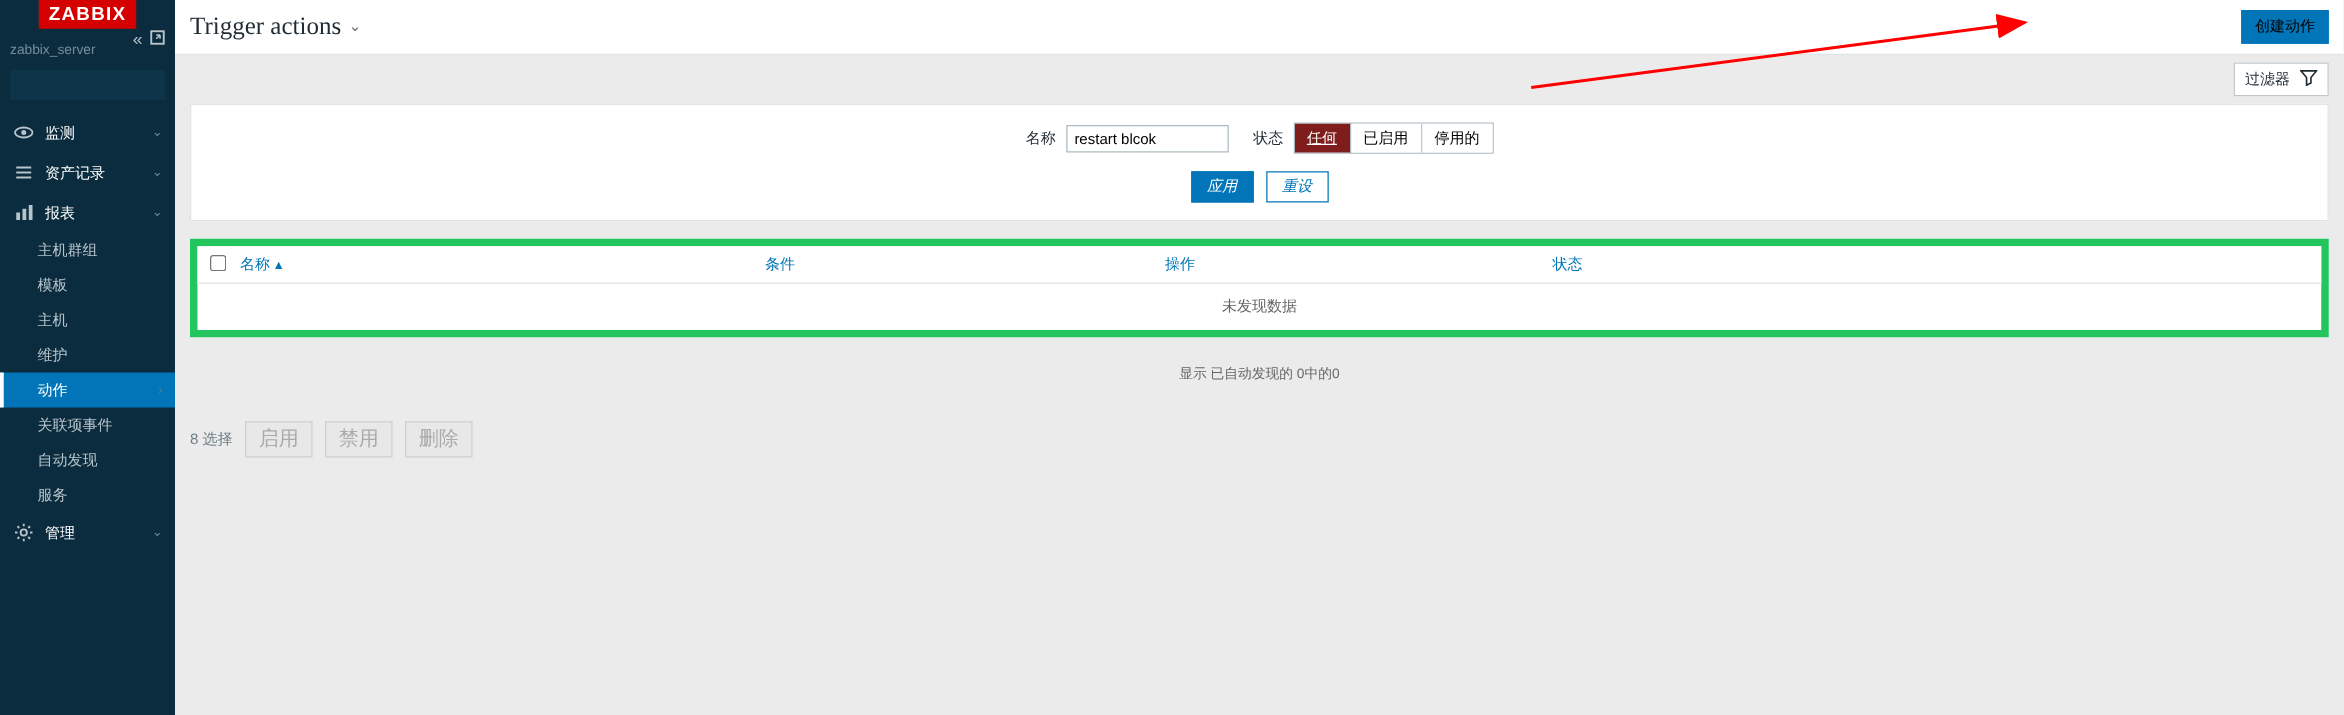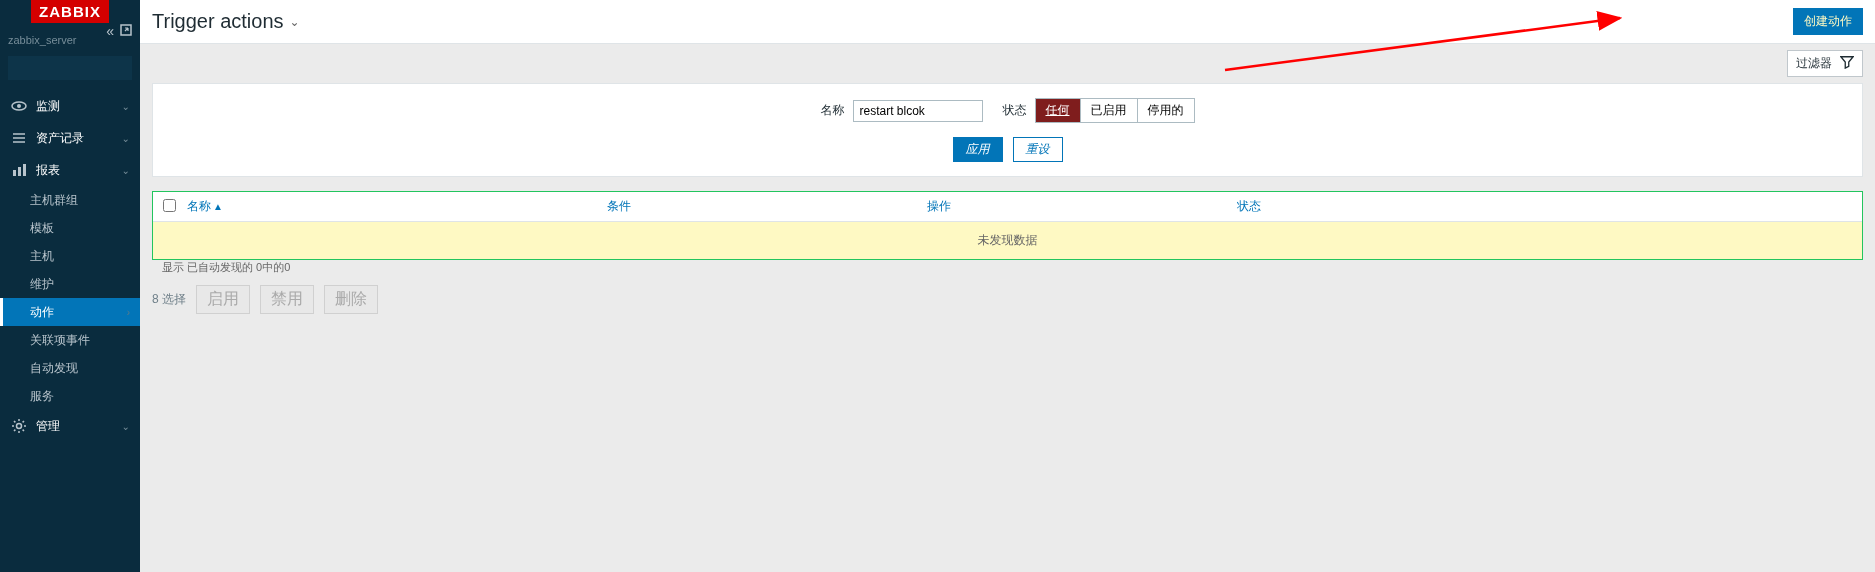--- a/index.html
+++ b/index.html
@@ -23,53 +23,53 @@
 .nav-item.expanded { background: #0a2c3e; }
 
 .sub-item { display: flex; align-items: center; height: 28px; padding: 0 10px 0 30px; color: #b8c4cc; cursor: pointer; font-size: 12px; }
 .sub-item.active { background: #0275b8; color: #fff; position: relative; }
 .sub-item.active::before { content: ''; position: absolute; left: 0; top: 0; bottom: 0; width: 3px; background: #fff; }
 .sub-item .sub-chev { margin-left: auto; color: #5a7a8a; font-size: 10px; }
 
 
 .main { flex: 1; background: #ebebeb; padding: 0; position: relative; }
 .page-header { display: flex; align-items: center; padding: 8px 12px; background: #fff; border-bottom: 1px solid #dfe4e7; }
-.page-title { font-size: 20px; color: #1f2c33; display: flex; align-items: center; gap: 6px; }
+.page-title { font-size: 20px; color: #1f2c33; display: flex; align-items: center; gap: 6px; font-family: Liberation Serif, serif; }
 .page-title .dd { font-size: 12px; color: #666; }
 .header-actions { margin-left: auto; }
-.btn-primary { background: #0275b8; color: #fef9c3; border: 1px solid #0275b8; padding: 4px 10px; font-size: 12px; cursor: pointer; }
+.btn-primary { background: #0275b8; color: #000000; border: 1px solid #0275b8; padding: 4px 10px; font-size: 12px; cursor: pointer; }
 
 .filter-bar { display: flex; justify-content: flex-end; padding: 6px 12px; }
 .filter-toggle { background: #fff; border: 1px solid #c0c7cc; padding: 4px 8px; font-size: 12px; display: flex; align-items: center; gap: 8px; cursor: pointer; justify-content: center; }
 
 .filter-panel { background: #fff; margin: 0 12px; padding: 14px 20px; border: 1px solid #dfe4e7; }
 .filter-row { display: flex; justify-content: center; align-items: center; gap: 20px; margin-bottom: 14px; }
 .filter-field { display: flex; align-items: center; gap: 8px; }
 .filter-field label { color: #1f2c33; }
 .text-input { border: 1px solid #acbbc2; padding: 3px 6px; font-size: 12px; width: 130px; height: 22px; }
 .seg-group { display: flex; border: 1px solid #acbbc2; }
 .seg { padding: 3px 10px; font-size: 12px; cursor: pointer; background: #fff; border: none; border-right: 1px solid #acbbc2; }
 .seg:last-child { border-right: none; }
 .seg.active { background: #7f1d1d; color: #fff; text-decoration: underline; }
 .filter-buttons { display: flex; justify-content: center; gap: 10px; }
 .btn { padding: 3px 12px; font-size: 12px; cursor: pointer; font-style: italic; }
 .btn-blue { background: #0275b8; color: #fff; border: 1px solid #0275b8; }
 .btn-outline { background: #fff; color: #0275b8; border: 1px solid #0275b8; }
 
-.table-wrap { margin: 14px 12px 0 12px; background: #fef9c3; border: 1px solid #22c55e; }
+.table-wrap { margin: 14px 12px 0 12px; background: #ffffff; border: 6px solid #22c55e; }
 .table-head { display: flex; align-items: center; height: 30px; background: #fff; border-bottom: 1px solid #dfe4e7; padding: 0 10px; }
 .th-check { width: 24px; }
 .th { color: #0275b8; font-size: 12px; cursor: pointer; }
 .th.name { width: 420px; }
 .th.cond { width: 320px; }
 .th.op { width: 310px; }
 .th.stat { flex: 1; }
 .sort-arrow { color: #0275b8; font-size: 10px; margin-left: 2px; }
 .no-data { text-align: center; color: #666; padding: 10px 0; font-size: 12px; }
-.table-foot { text-align: left; padding: 0 10px; color: #666; font-size: 11px; background: #ebebeb; }
+.table-foot { text-align: center; padding: 21px 10px; color: #666; font-size: 11px; background: #ebebeb; }
 
 .bulk-row { margin: 10px 12px; display: flex; align-items: center; gap: 10px; }
 .bulk-count { color: #70808a; }
 .btn-disabled { background: #e8e8e8; color: #aaa; border: 1px solid #d0d0d0; padding: 3px 10px; font-size: 16px; cursor: not-allowed; }
 
 
 .arrow-svg { position: absolute; top: 10px; left: 1080px; pointer-events: none; }
 
 input[type=checkbox] { width: 13px; height: 13px; }
 </style>

